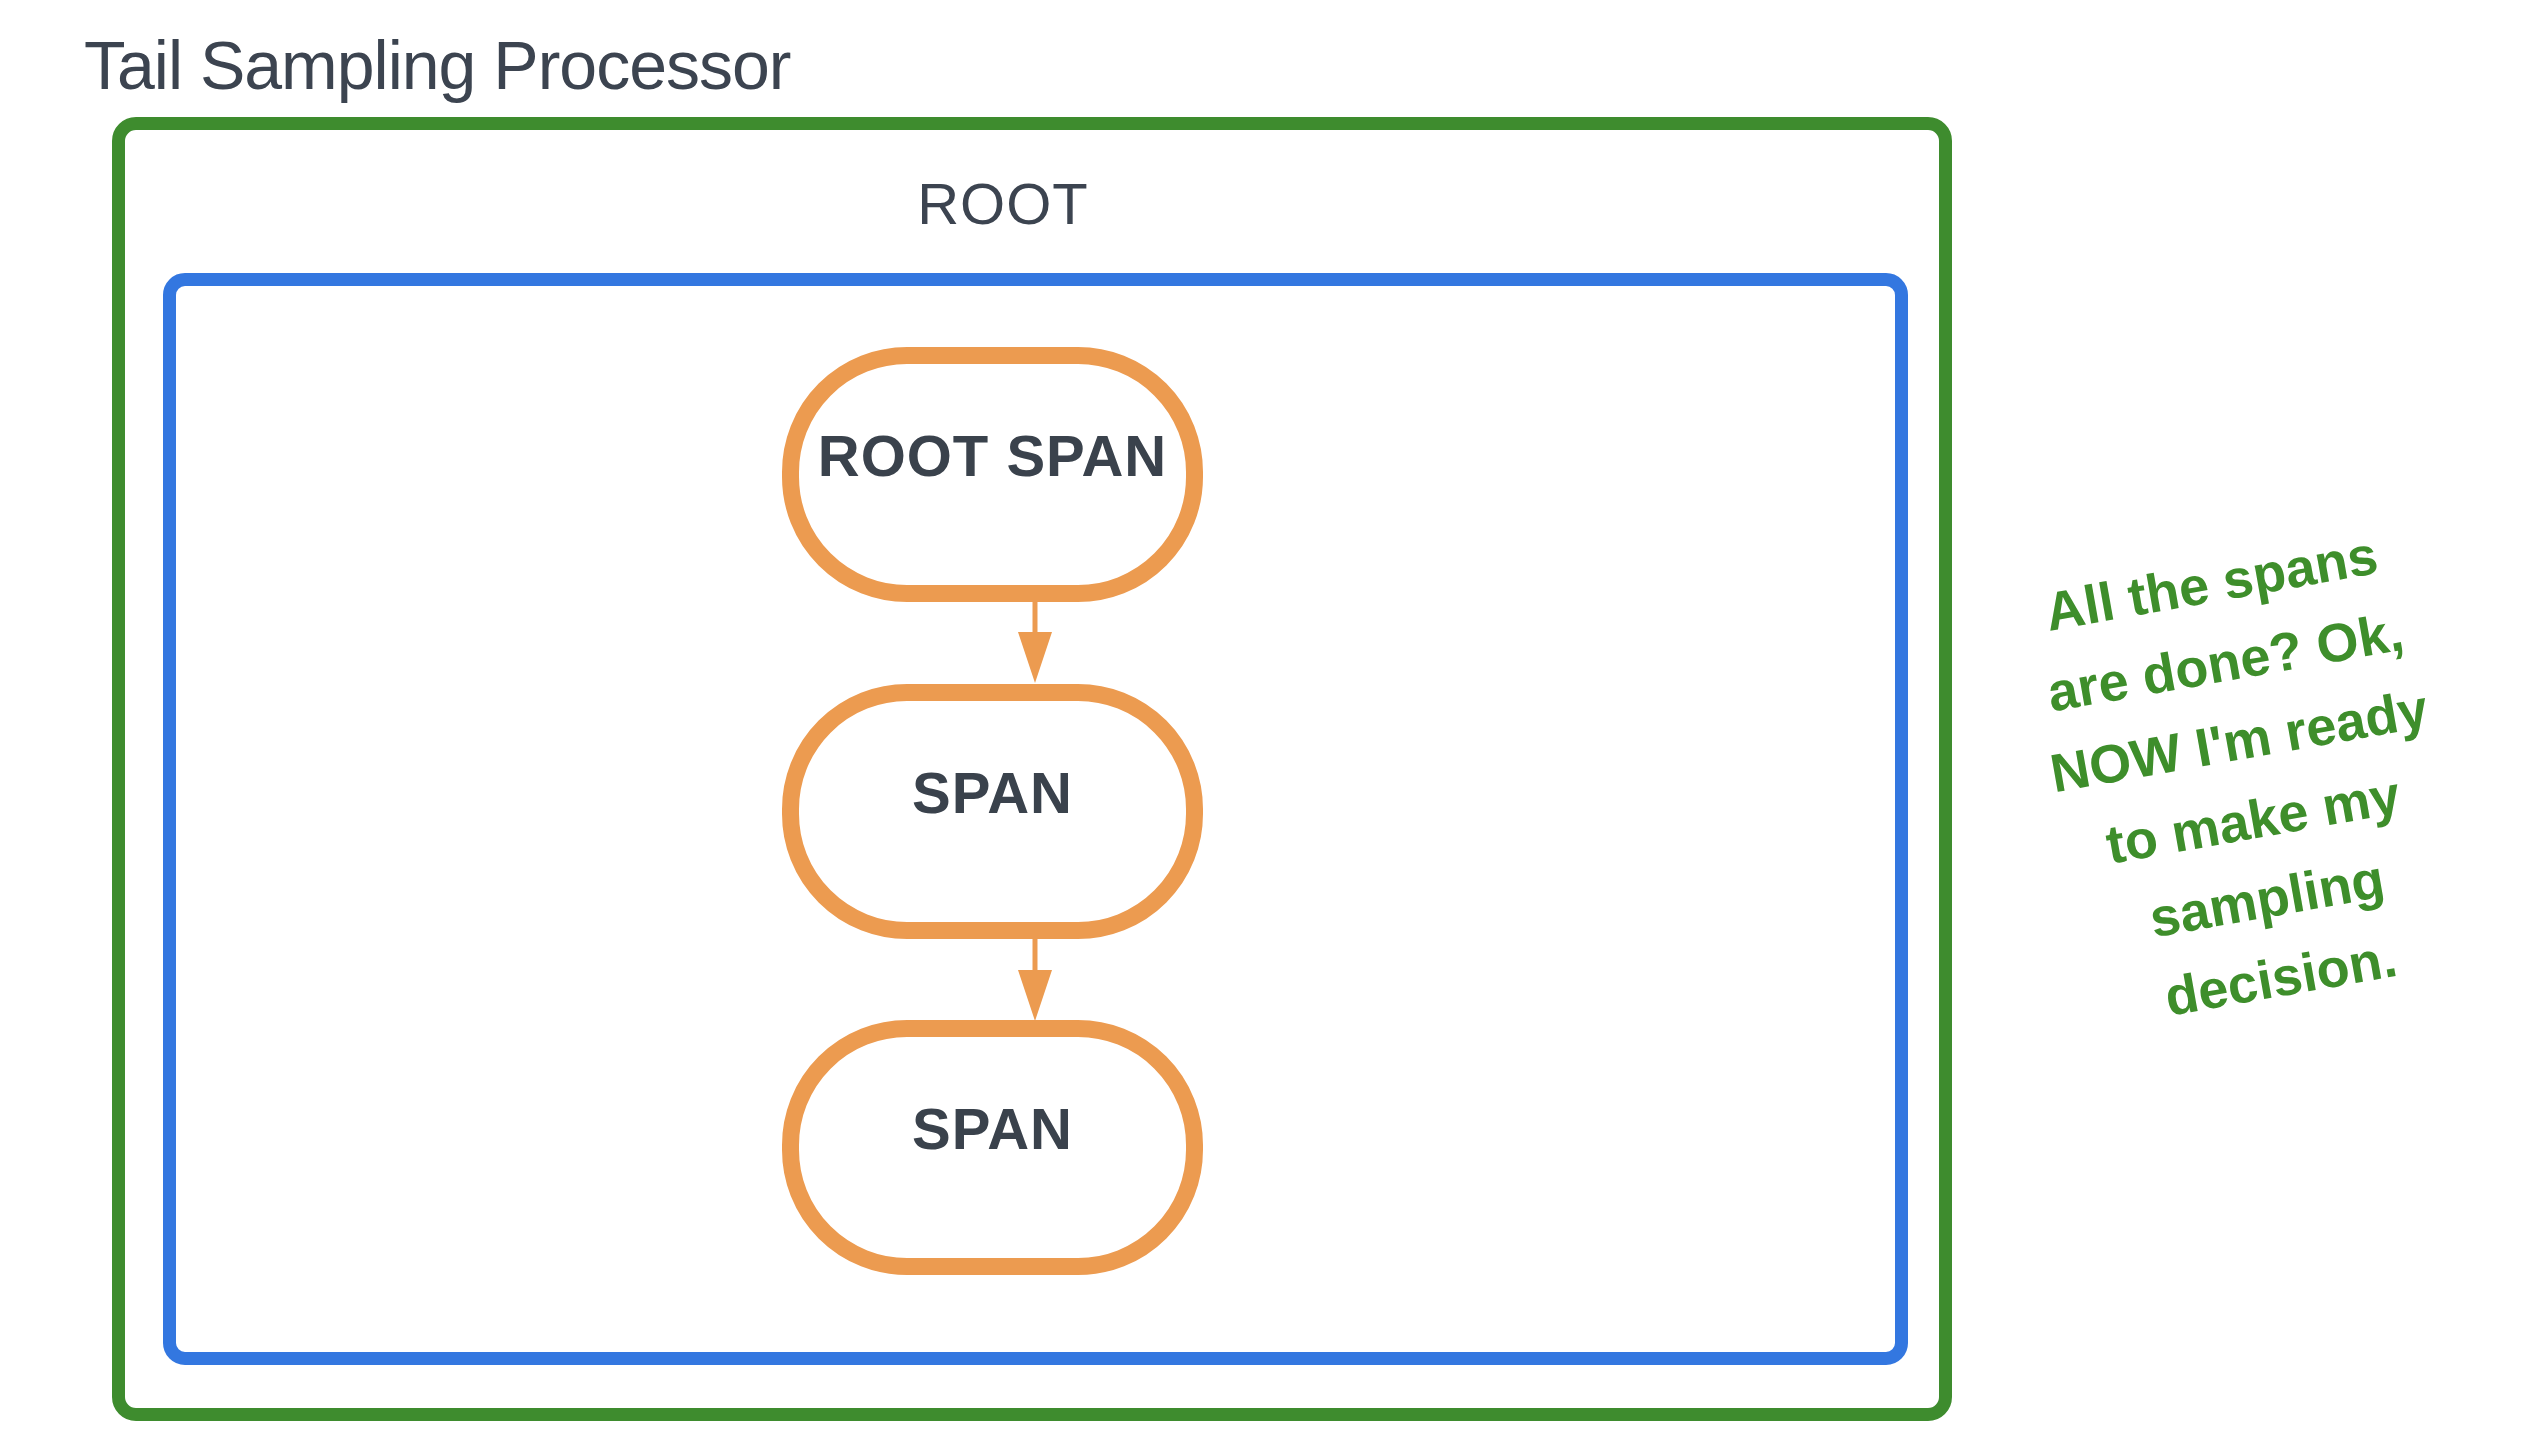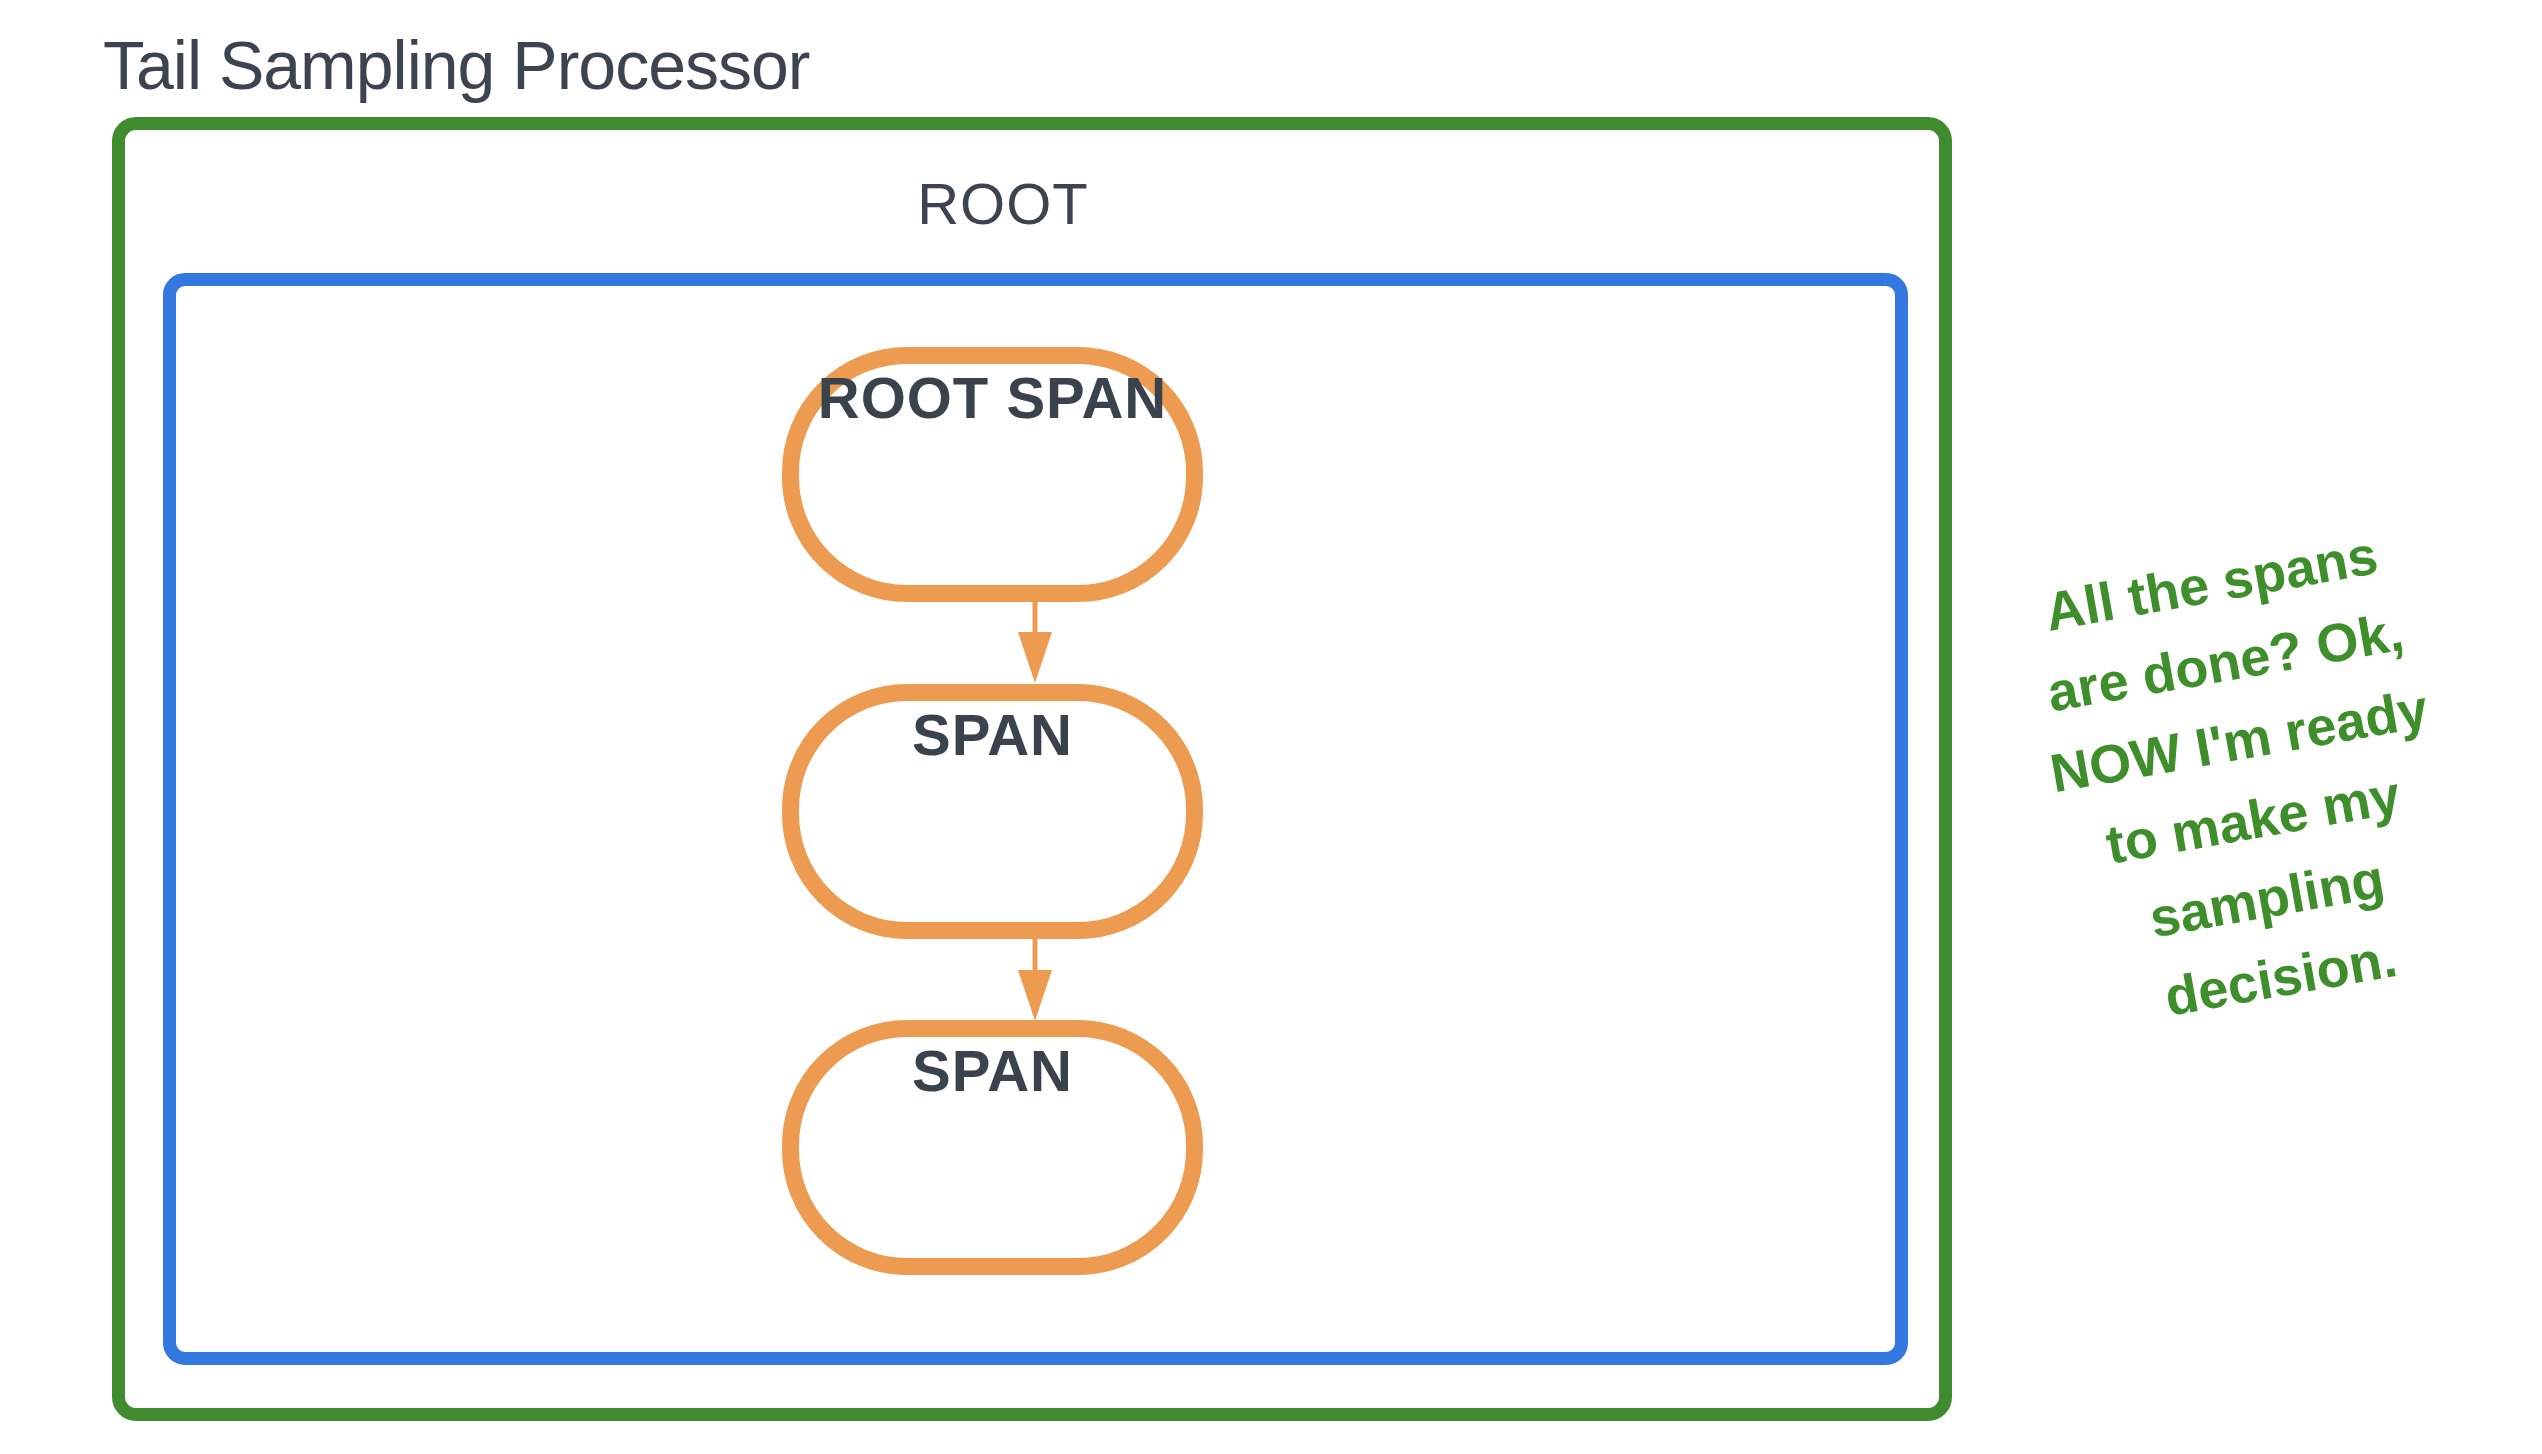--- a/index.html
+++ b/index.html
@@ -12,21 +12,21 @@
     font-family: "Liberation Sans", sans-serif;
   }
   .canvas {
     position: relative;
     width: 2542px;
     height: 1454px;
     background: #ffffff;
   }
   .diagram-title {
     position: absolute;
-    left: 103px;
+    left: 84px;
     top: 26px;
     font-size: 68px;
     font-weight: 400;
     color: #3C4450;
     letter-spacing: -1px;
     white-space: nowrap;
   }
   .outer-box {
     position: absolute;
     left: 112px;
@@ -63,21 +63,21 @@
   .pill {
     position: absolute;
     left: 782px;
     width: 421px;
     height: 255px;
     border: 17px solid #EC9B50;
     border-radius: 125px;
     box-sizing: border-box;
     background: #ffffff;
     display: flex;
-    align-items: flex-start;
+    align-items: center;
     justify-content: center;
     padding-bottom: 38px;
   }
   .pill-1 { top: 347px; }
   .pill-2 { top: 684px; }
   .pill-3 { top: 1020px; }
   .pill span {
     font-size: 58px;
     font-weight: 700;
     color: #3A424C;

